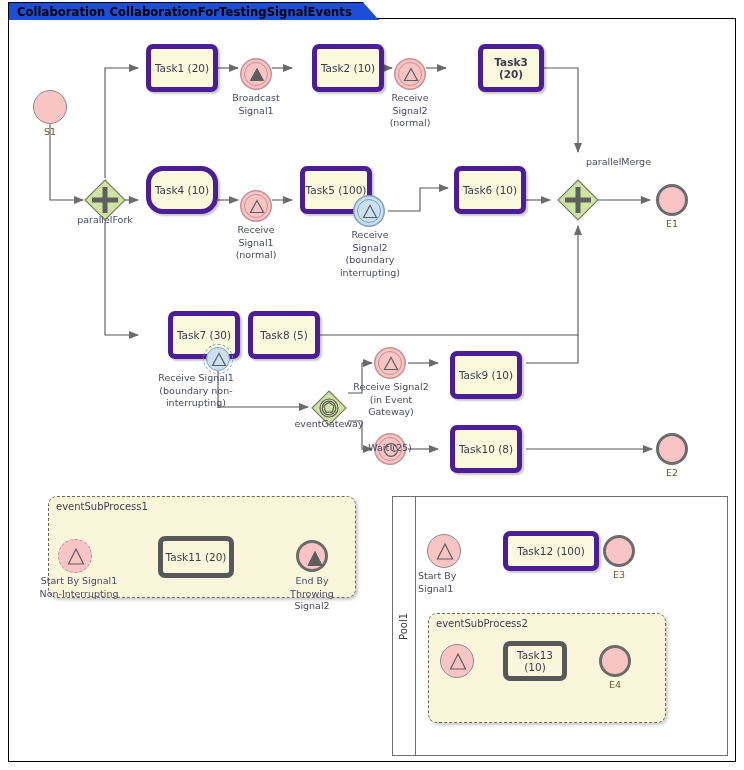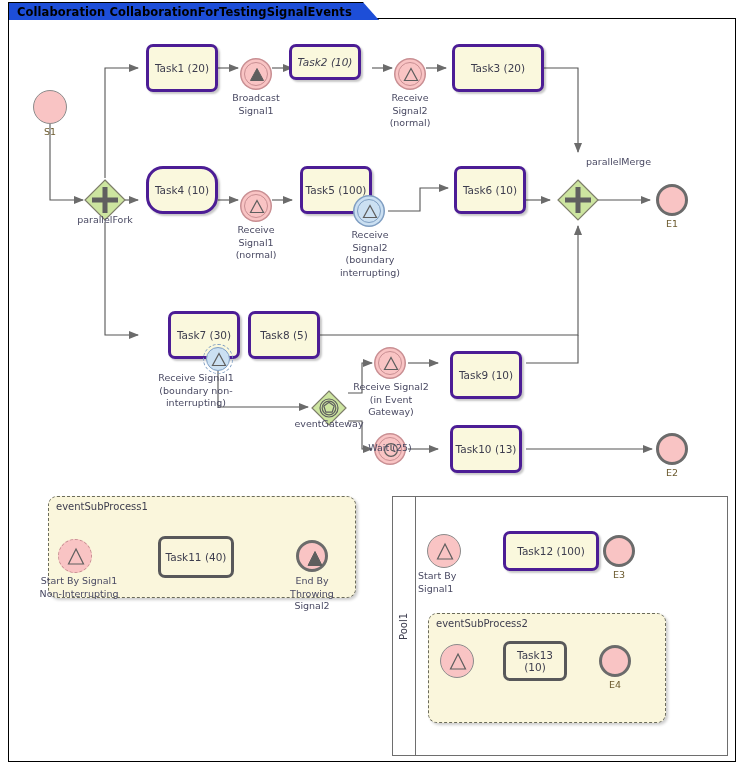--- a/index.html
+++ b/index.html
@@ -10,21 +10,21 @@
   .frame{position:absolute;left:8px;top:18px;width:728px;height:744px;border:1px solid #000;box-sizing:border-box;background:#fff;}
   .titletab{position:absolute;left:8px;top:2px;height:18px;background:#1d4ed8;border:1px solid #000;border-bottom:none;box-sizing:border-box;
             padding:0 26px 0 8px;display:flex;align-items:center;white-space:nowrap;
             clip-path:polygon(0 0, calc(100% - 16px) 0, 100% 100%, 0 100%);}
   .titletab span{font-size:11.5px;font-weight:bold;color:#000;letter-spacing:.1px;}
 
   
   #wires{position:absolute;left:0;top:0;width:744px;height:770px;pointer-events:none;}
 
   
-  .task{position:absolute;box-sizing:border-box;border:3px solid #4c1d95;border-radius:7px;
+  .task{position:absolute;box-sizing:border-box;border:5px solid #4c1d95;border-radius:7px;
         background:#FAF8DD;box-shadow:2px 2px 2px rgba(0,0,0,.22);
         display:flex;align-items:center;justify-content:center;text-align:center;
         font-size:10.5px;color:#3d3d4e;}
   .task.plain{background:transparent;box-shadow:none;border-color:#58585a;}
 
   
   .ev{position:absolute;box-sizing:border-box;border-radius:50%;background:#F9C4C4;}
   .ev.start{border:1.5px solid #8c8c8c;}
   .ev.end{border:3.5px solid #6b6b6b;}
   .ev.inter{border:1.5px solid #c98f93;box-shadow:0 0 0 2.5px #F9C4C4, 0 0 0 4px #c98f93;}
@@ -136,32 +136,32 @@
   <div class="task" style="left:146px;top:44px;width:72px;height:48px;">Task1 (20)</div>
 
   <div class="ev inter" style="left:244px;top:62px;width:24px;height:24px;">
     <svg width="24" height="24" viewBox="0 0 24 24">
         <polygon points="12,5.5 18.5,17.5 5.5,17.5" fill="#5e5e5e" stroke="#5e5e5e" stroke-width="1"></polygon>
       </svg>
   </div>
   <div class="lbl" style="left:218px;top:92px;width:76px;">Broadcast
 Signal1</div>
 
-  <div class="task" style="left:289px;top:44px;width:72px;height:36px;font-style:italic;">Task2 (10)</div>
+  <div class="task" style="left:312px;top:44px;width:72px;height:48px;">Task2 (10)</div>
 
   <div class="ev inter" style="left:398px;top:62px;width:24px;height:24px;">
     <svg width="24" height="24" viewBox="0 0 24 24">
         <polygon points="12,5.5 18.5,17.5 5.5,17.5" fill="none" stroke="#5e5e5e" stroke-width="1.2"></polygon>
       </svg>
   </div>
   <div class="lbl" style="left:372px;top:92px;width:76px;">Receive
 Signal2
 (normal)</div>
 
-  <div class="task" style="left:452px;top:44px;width:92px;height:48px;">Task3 (20)</div>
+  <div class="task" style="left:478px;top:44px;width:66px;height:48px;font-weight:bold;">Task3 (20)</div>
 
   <div class="task" style="left:146px;top:166px;width:72px;height:48px;border-radius:17px;">Task4 (10)</div>
 
   <div class="ev inter" style="left:244px;top:194px;width:24px;height:24px;">
     <svg width="24" height="24" viewBox="0 0 24 24">
         <polygon points="12,5.5 18.5,17.5 5.5,17.5" fill="none" stroke="#5e5e5e" stroke-width="1.2"></polygon>
       </svg>
   </div>
   <div class="lbl" style="left:218px;top:224px;width:76px;">Receive
 Signal1
@@ -228,37 +228,37 @@
   <div class="task" style="left:450px;top:351px;width:72px;height:48px;">Task9 (10)</div>
 
   <div class="ev inter" style="left:378px;top:437px;width:24px;height:24px;">
     <svg width="24" height="24" viewBox="0 0 24 24">
       <circle cx="12" cy="12" r="6.4" fill="none" stroke="#5e5e5e" stroke-width="1.2"></circle>
       <path d="M12,12 L12,6.6 M12,12 L16.4,13.6" stroke="#5e5e5e" stroke-width="1.2" fill="none"></path>
     </svg>
   </div>
   <div class="lbl" style="left:352px;top:442px;width:76px;">Wait (25)</div>
 
-  <div class="task" style="left:450px;top:425px;width:72px;height:48px;">Task10 (13)</div>
+  <div class="task" style="left:450px;top:425px;width:72px;height:48px;">Task10 (8)</div>
 
   <div class="ev end" style="left:656px;top:433px;width:32px;height:32px;"></div>
   <div class="lbl name" style="left:642px;top:467px;width:60px;">E2</div>
 
   <div class="subproc" style="left:48px;top:496px;width:308px;height:102px;">
     <div class="caption">eventSubProcess1</div>
   </div>
   <div class="ev dashedstart" style="left:58px;top:539px;width:34px;height:34px;">
     <svg width="34" height="34" viewBox="0 0 34 34">
         <polygon points="17,9 24.5,24 9.5,24" fill="none" stroke="#5e5e5e" stroke-width="1.2"></polygon>
       </svg>
   </div>
   <div class="lbl" style="left:28px;top:575px;width:102px;">Start By Signal1
 Non-Interrupting</div>
 
-  <div class="task plain" style="left:158px;top:536px;width:76px;height:42px;">Task11 (40)</div>
+  <div class="task plain" style="left:158px;top:536px;width:76px;height:42px;">Task11 (20)</div>
 
   <div class="ev end" style="left:296px;top:540px;width:32px;height:32px;">
     <svg width="32" height="32" viewBox="0 0 32 32">
         <polygon points="16,8.5 23,22.5 9,22.5" fill="#5e5e5e" stroke="#5e5e5e" stroke-width="1"></polygon>
       </svg>
   </div>
   <div class="lbl" style="left:274px;top:575px;width:76px;">End By
 Throwing
 Signal2</div>
 

